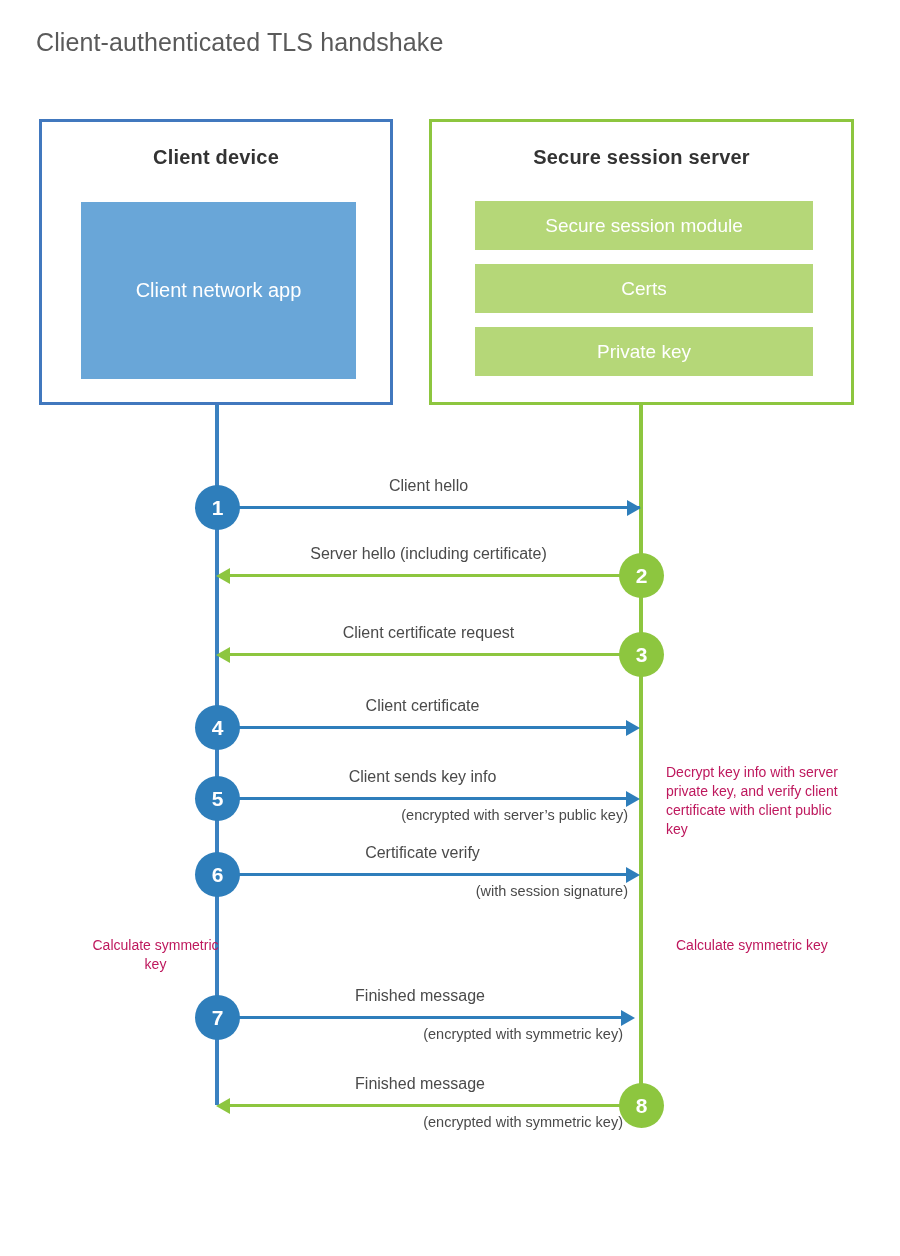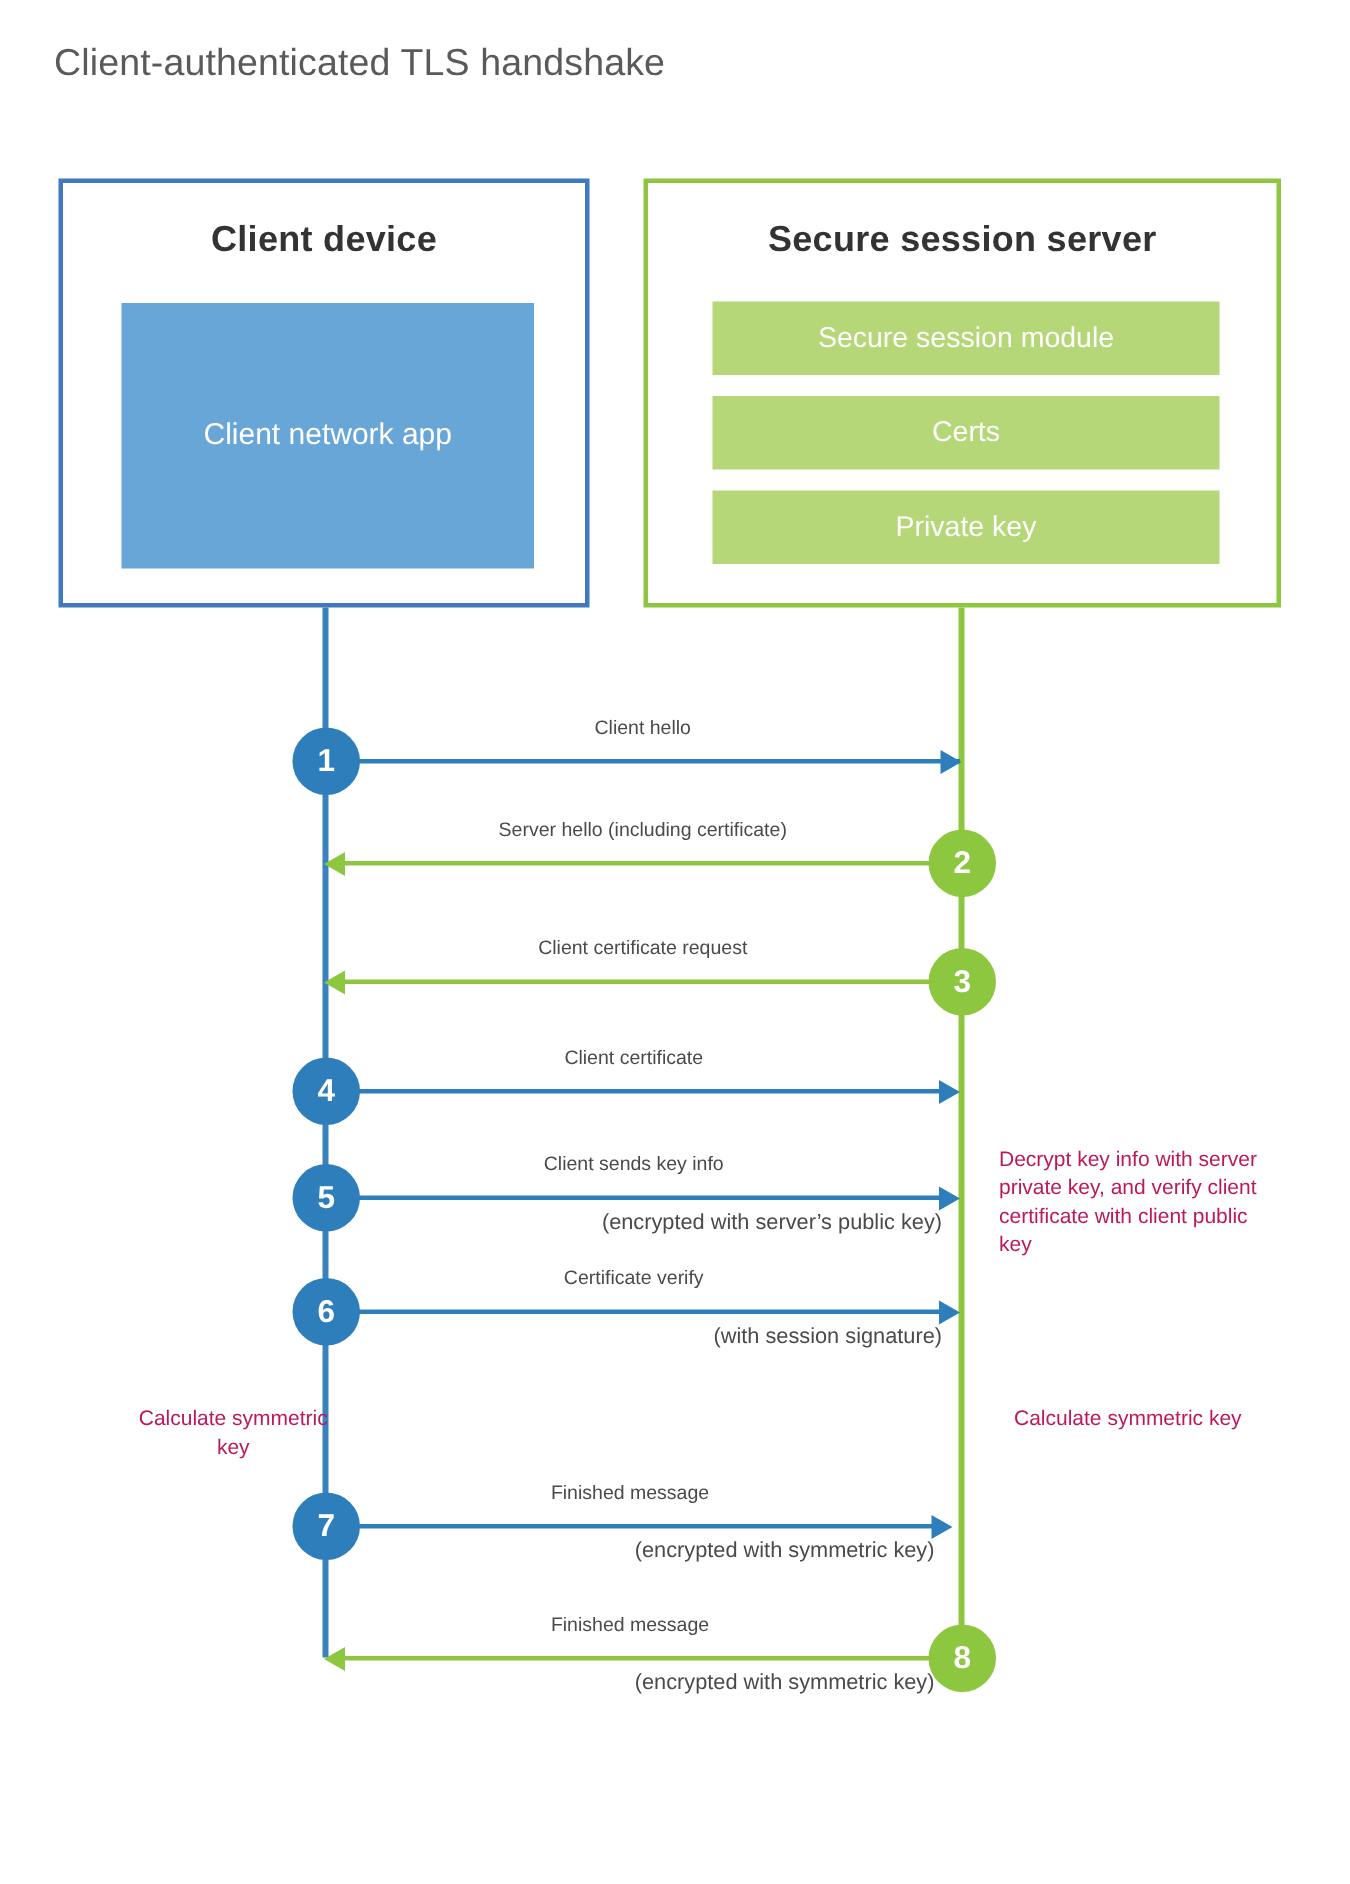--- a/index.html
+++ b/index.html
@@ -35,21 +35,21 @@
     width: 354px; height: 286px;
     border: 3px solid #4178be;
   }
   #server-box {
     left: 429px; top: 119px;
     width: 425px; height: 286px;
     border: 3px solid #8dc63f;
   }
   .actor-title {
     text-align: center;
-    font-size: 24px;
+    font-size: 20px;
     font-weight: bold;
     color: #333333;
     margin-top: 24px;
     letter-spacing: 0.2px;
   }
 
   #client-app {
     position: absolute;
     left: 39px; top: 80px;
     width: 275px; height: 177px;
@@ -128,21 +128,21 @@
     color: #ffffff;
     font-size: 21px;
     font-weight: 600;
   }
   .step-circle.blue { background: #2e7ebb; }
   .step-circle.green { background: #8dc63f; }
 
   .msg-label {
     position: absolute;
     text-align: center;
-    font-size: 13px;
+    font-size: 16px;
     color: #4a4a4a;
     white-space: nowrap;
     top: -30px;
   }
   .msg-sublabel {
     position: absolute;
     text-align: right;
     font-size: 14.5px;
     color: #4a4a4a;
     white-space: nowrap;

